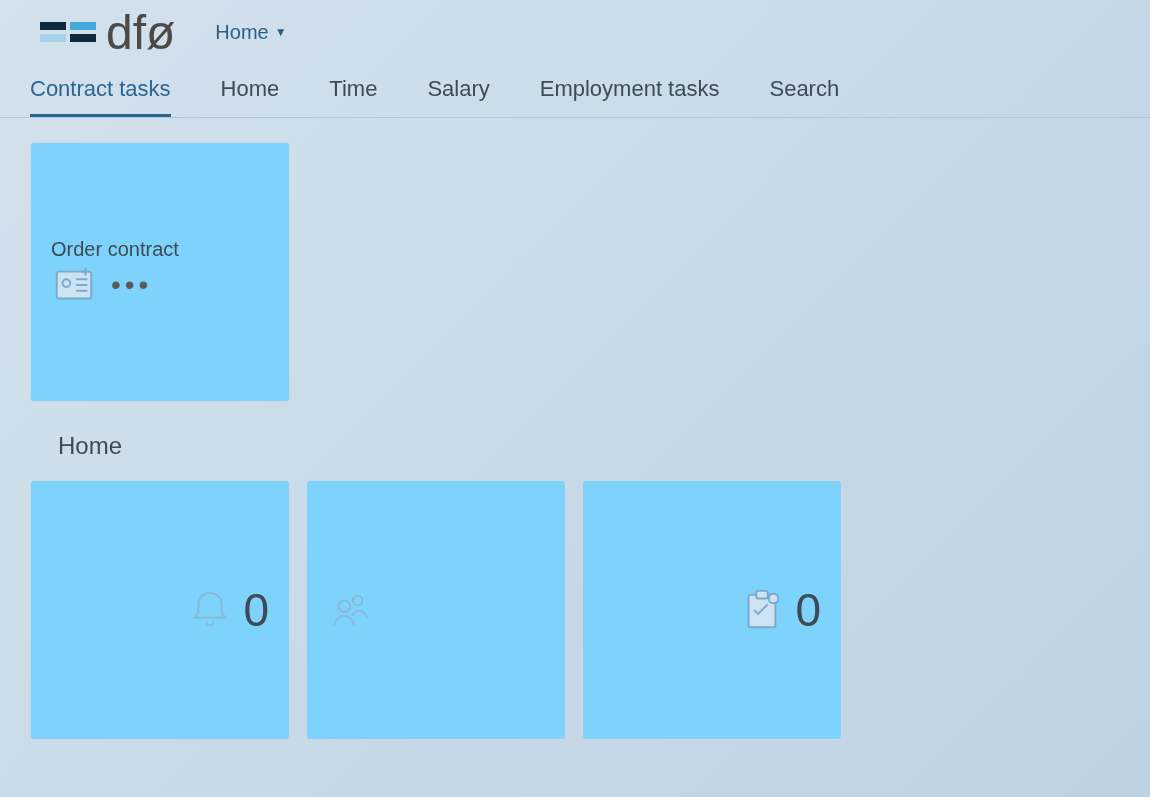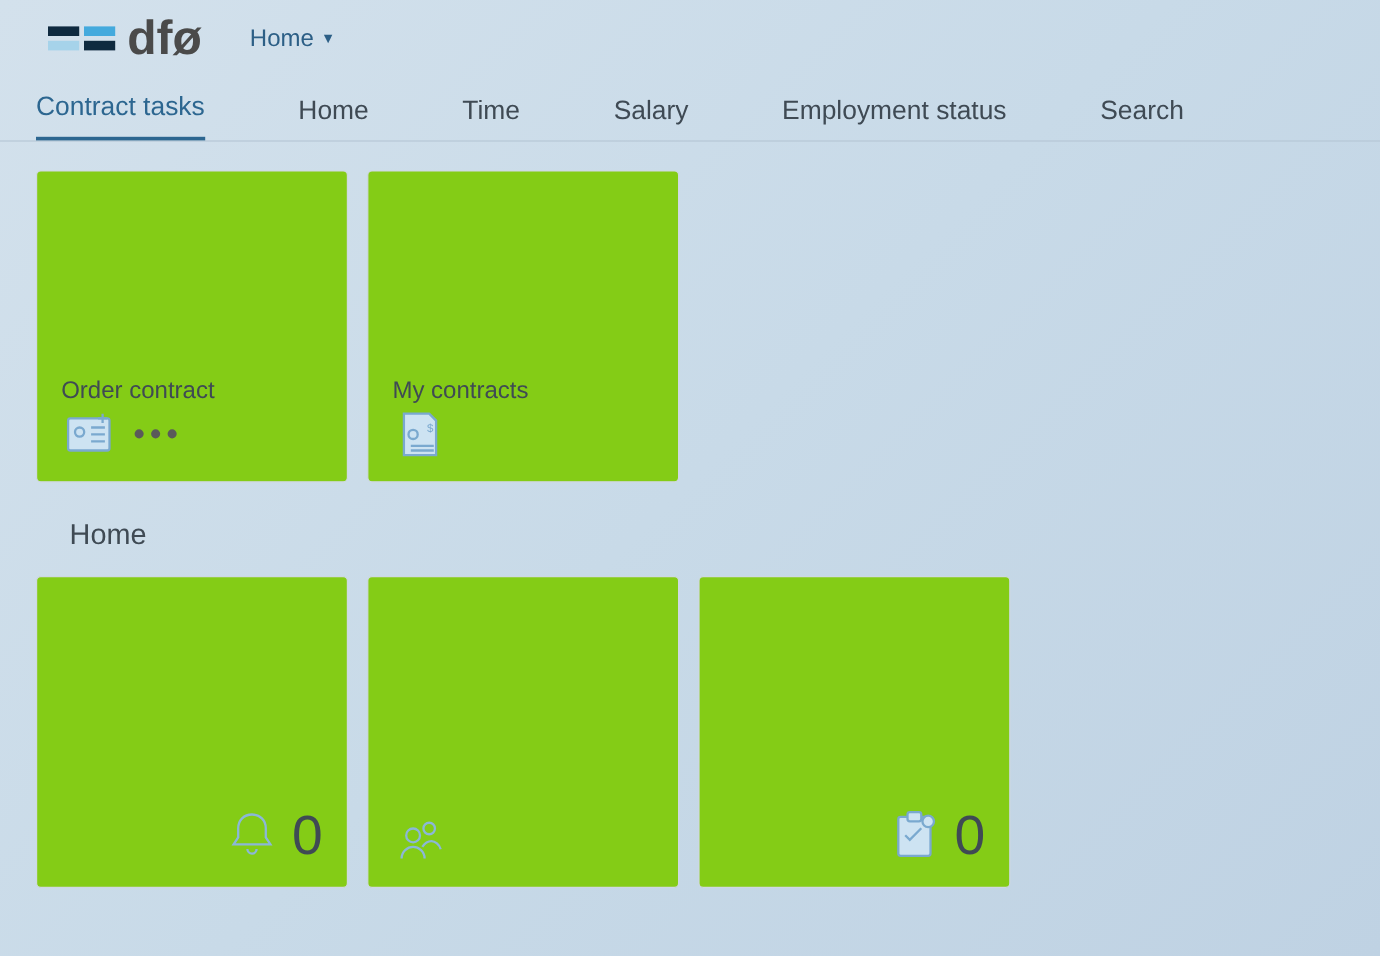--- a/index.html
+++ b/index.html
@@ -28,42 +28,42 @@
     display: grid;
     grid-template-columns: 26px 26px;
     grid-template-rows: 8px 8px;
     gap: 4px;
   }
   .logo-bars span:nth-child(1){ background:#0f2a3f; }
   .logo-bars span:nth-child(2){ background:#44aadd; }
   .logo-bars span:nth-child(3){ background:#a6d3ea; }
   .logo-bars span:nth-child(4){ background:#0f2a3f; }
   .logo-text {
-    font-size: 40px;
+    font-size: 48px;
     color: #4a4a4a;
-    font-weight: 700;
+    font-weight: 400;
   }
   .home-menu {
     display:flex;
     align-items:center;
     gap:6px;
     color:#2c5f86;
     font-size:20px;
     cursor:pointer;
   }
   .home-menu .tri { font-size:12px; }
 
   
   .navrow {
     display:flex;
-    gap:78px;
+    gap:50px;
     padding: 18px 30px 0 30px;
     border-bottom: 1px solid #b6c7d6;
     height: 60px;
-    align-items: flex-end;
+    align-items: flex-start;
   }
   .navitem {
     font-size: 22px;
     color:#3f4a54;
     padding-bottom: 12px;
     cursor:pointer;
   }
   .navitem.active {
     color:#2c6690;
     border-bottom: 3px solid #2c6690;
@@ -79,27 +79,27 @@
     margin-bottom: 30px;
   }
   .section-title {
     font-size: 24px;
     color:#3f4a54;
     margin: 6px 0 20px 28px;
   }
   .tile {
     width: 260px;
     height: 260px;
-    background:#84cc16;
+    background:#7dd3fc;
     border:1px solid #cfd8e1;
     border-radius:4px;
     padding:16px 20px;
     display:flex;
     flex-direction:column;
-    justify-content:flex-end;
+    justify-content:center;
     cursor:pointer;
   }
   .tile.short { height: 260px; }
   .tile-title {
     font-size:20px;
     color:#3f4a54;
     line-height:1.3;
   }
   .tile-footer {
     display:flex;
@@ -143,21 +143,21 @@
     <span>Home</span>
     <span class="tri">▼</span>
   </div>
 </div>
 
 <div class="navrow">
   <div class="navitem active">Contract tasks</div>
   <div class="navitem">Home</div>
   <div class="navitem">Time</div>
   <div class="navitem">Salary</div>
-  <div class="navitem">Employment status</div>
+  <div class="navitem">Employment tasks</div>
   <div class="navitem">Search</div>
 </div>
 
 <div class="content">
 
   <div class="tilerow">
 
     <div class="tile short">
       <div class="tile-title">Order contract</div>
       <div class="tile-footer">
@@ -169,34 +169,20 @@
               <line x1="26" y1="24" x2="38" y2="24"></line>
               <line x1="26" y1="30" x2="38" y2="30"></line>
               <line x1="36" y1="6" x2="36" y2="14"></line>
               <line x1="32" y1="10" x2="40" y2="10"></line>
             </svg>
         </span>
         <span class="ellipsis">•••</span>
       </div>
     </div>
 
-    <div class="tile short">
-      <div class="tile-title">My contracts</div>
-      <div class="tile-footer">
-        <span class="icon outline">
-          <svg viewBox="0 0 48 48">
-              <path d="M10 6h22l6 6v30H10z"></path>
-              <circle cx="18" cy="24" r="4"></circle>
-              <text x="30" y="22" font-size="10" fill="#7aa9cf" stroke="none">$</text>
-              <line x1="16" y1="34" x2="36" y2="34"></line>
-              <line x1="16" y1="38" x2="36" y2="38"></line>
-            </svg>
-        </span>
-      </div>
-    </div>
 
   </div>
 
   <div class="section-title">Home</div>
   <div class="tilerow">
 
 
     <div class="tile">
       <div class="tile-footer" style="justify-content:flex-end;">
         <span class="icon">

